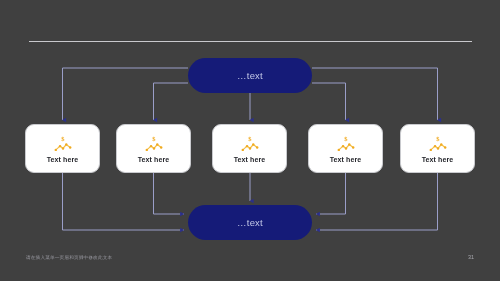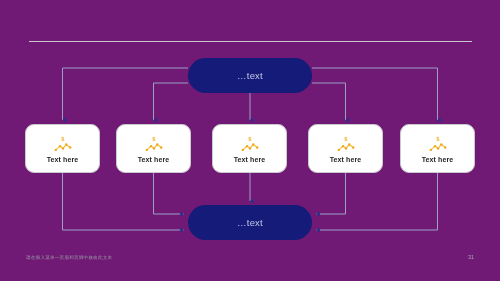--- a/index.html
+++ b/index.html
@@ -12,21 +12,21 @@
     background: #ffffff;
     font-family: "Liberation Sans", sans-serif;
     overflow: hidden;
     position: relative;
   }
   #slide {
     position: absolute;
     left: 0; top: 0;
     width: 500px;
     height: 281px;
-    background: #701a75;
+    background: #404040;
     overflow: hidden;
   }
   
   #title-rule {
     position: absolute;
     left: 29px;
     top: 41px;
     width: 443px;
     height: 0;
     border-top: 1px solid #c9c9cd;

